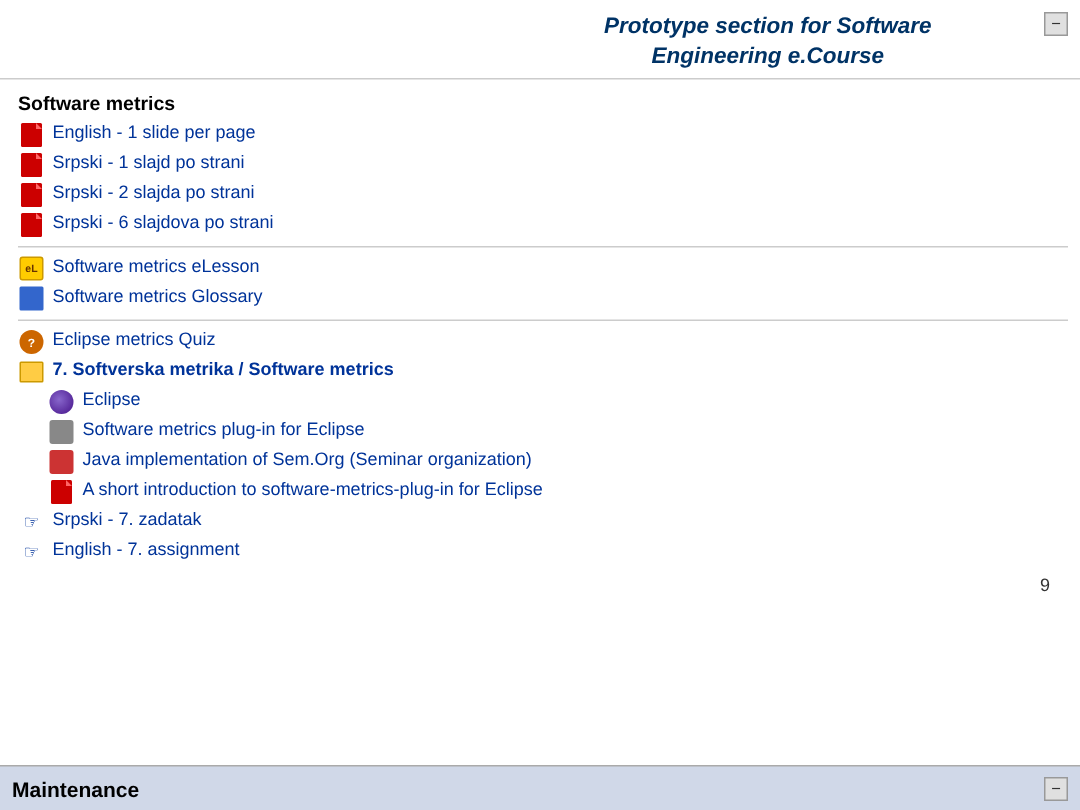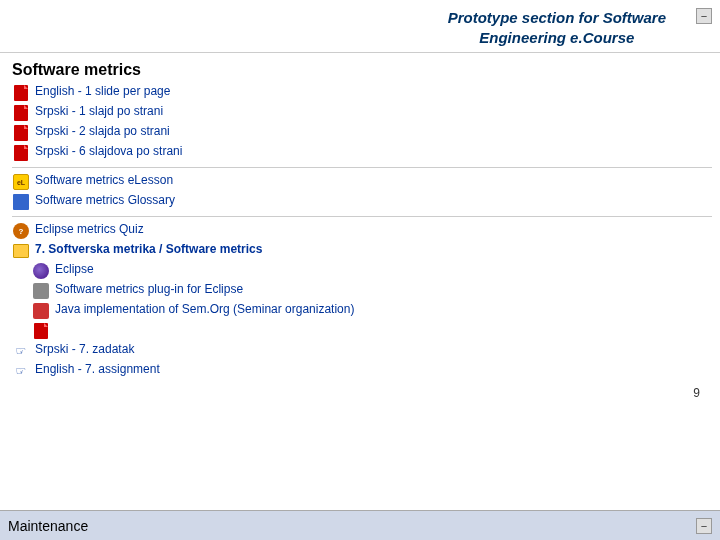--- a/index.html
+++ b/index.html
@@ -19,20 +19,21 @@
       height: 540px;
     }
 
     .top-header {
       display: flex;
       justify-content: flex-end;
       align-items: flex-start;
       padding: 4px 8px 4px 0;
       background: #fff;
       min-height: 52px;
+      gap: 45px;
     }
 
     .header-title {
       font-style: italic;
       font-weight: bold;
       font-size: 15px;
       color: #003366;
       text-align: center;
       line-height: 1.3;
       margin-right: 30px;
@@ -57,21 +58,21 @@
     .content-area {
       flex: 1;
       background: #fff;
       border-top: 1px solid #ccc;
       overflow-y: auto;
       padding: 6px 8px 6px 12px;
     }
 
     .section-title {
       font-weight: bold;
-      font-size: 16px;
+      font-size: 13px;
       color: #000;
       margin-bottom: 4px;
       margin-top: 2px;
     }
 
     .item-row {
       display: flex;
       padding: 1px 0;
       cursor: pointer;
       color: #003399;
@@ -178,21 +179,21 @@
       display: flex;
       align-items: center;
       justify-content: space-between;
       background: #d0d8e8;
       padding: 4px 8px;
       min-height: 30px;
       border-top: 1px solid #aaa;
     }
 
     .footer-title {
-      font-weight: normal;
+      font-weight: bold;
       font-size: 14px;
       color: #000;
     }
 
     .footer-collapse-btn {
       width: 16px;
       height: 16px;
       border: 1px solid #999;
       background: #e0e0e0;
       display: flex;
@@ -324,20 +325,21 @@
       <div class="item-row">
         <div class="item-icon">
           <div class="java-icon"></div>
         </div>
         <span>Java implementation of Sem.Org (Seminar organization)</span>
       </div>
       <div class="item-row">
         <div class="item-icon">
           <div class="icon-pdf"></div>
         </div>
+        <span>A short introduction to software-metrics-plug-in for Eclipse</span>
       </div>
     </div>
 
     <div class="item-row">
       <div class="item-icon">
         <div class="task-icon">☞</div>
       </div>
       <span>Srpski - 7. zadatak</span>
     </div>
     <div class="item-row">

